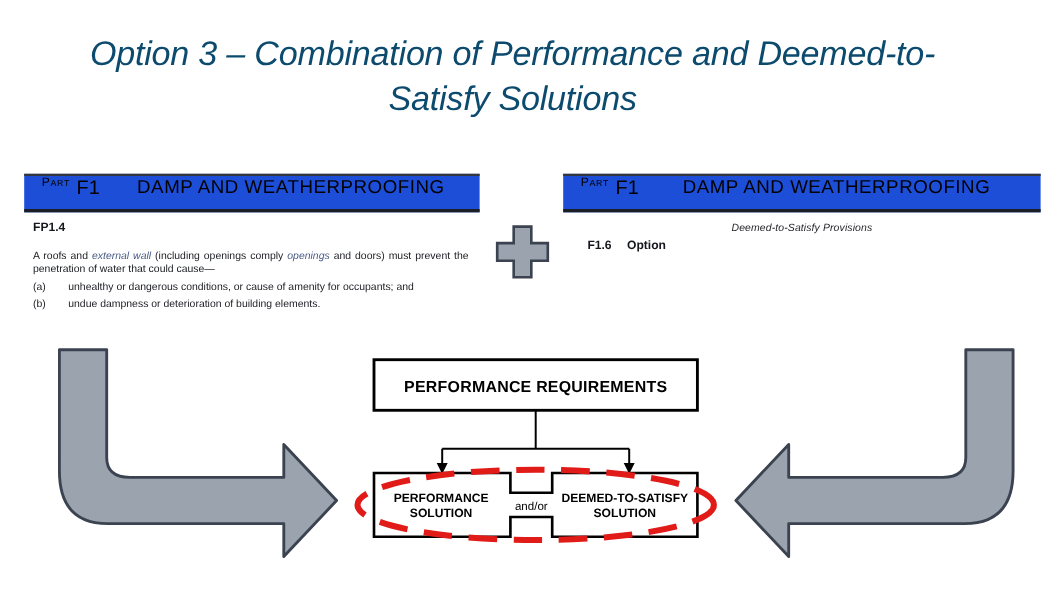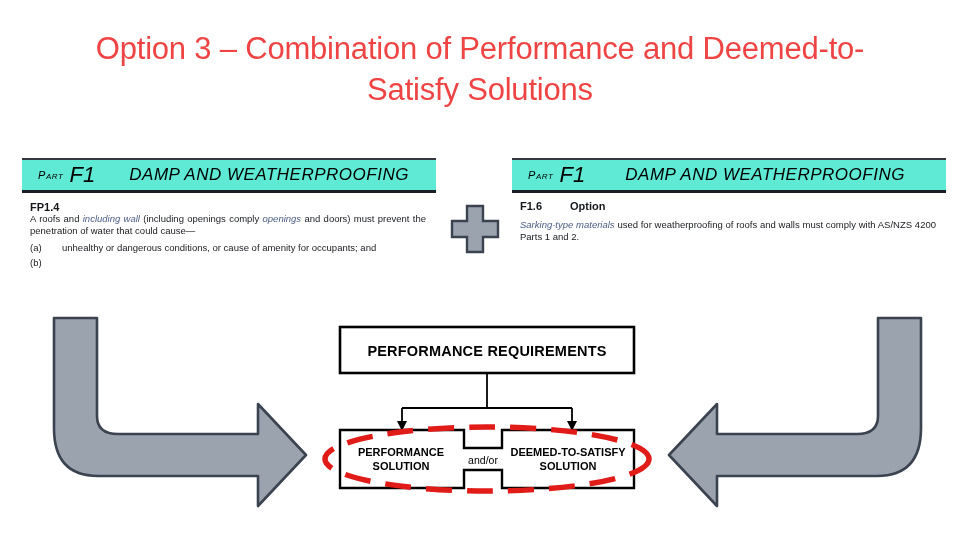--- a/index.html
+++ b/index.html
@@ -12,58 +12,58 @@
     height: 540px;
     position: relative;
     overflow: hidden;
     font-family: "Liberation Sans", sans-serif;
     color: #000000;
   }
 
   
   #slide-title {
     position: absolute;
-    left: 60px;
+    left: 46px;
     top: 28px;
     width: 840px;
     text-align: center;
     font-size: 31px;
     line-height: 41px;
     font-weight: normal;
-    color: #ef4444;
+    color: #0c4a6e;
     letter-spacing: -0.2px;
+    font-style: italic;
   }
 
   
   .doc-panel {
     position: absolute;
     background: #ffffff;
   }
   #doc-panel-left  { left: 22px;  top: 158px; width: 414px; }
   #doc-panel-right { left: 512px; top: 158px; width: 434px; }
 
   .doc-header {
     position: relative;
-    background: #5eead4;
+    background: #1d4ed8;
     border-top: 2px solid #33383f;
     border-bottom: 3px solid #1b1f25;
     height: 30px;
     display: flex;
-    align-items: center;
+    align-items: flex-start;
     box-sizing: content-box;
-    font-style: italic;
   }
   .doc-header .part-word {
     font-size: 11px;
     font-variant: small-caps;
     letter-spacing: 0.6px;
     margin-left: 16px;
   }
   .doc-header .part-num {
-    font-size: 22px;
+    font-size: 18px;
     margin-left: 6px;
     font-weight: 500;
   }
   .doc-header .part-title {
     font-size: 17px;
     letter-spacing: 0.5px;
     margin-left: 34px;
   }
   #doc-panel-right .doc-header .part-title { margin-left: 40px; }
 
@@ -73,30 +73,30 @@
     text-align: center;
     font-style: italic;
     font-size: 9.5px;
     color: #26272b;
     margin: 3px 0 4px 0;
     letter-spacing: 0.1px;
   }
   .clause-id {
     font-size: 11px;
     font-weight: bold;
-    margin: 2px 0 0 2px;
+    margin: 2px 0 14px 2px;
     color: #15171c;
   }
   .clause-heading {
     font-size: 11px;
     font-weight: bold;
     margin: 1px 0 7px 2px;
     color: #15171c;
   }
-  .clause-heading .num { display: inline-block; width: 50px; }
+  .clause-heading .num { display: inline-block; width: 50px; text-align: center; }
   .clause-text {
     font-size: 9.5px;
     line-height: 11.5px;
     text-align: justify;
     color: #1a1c21;
     margin: 0 4px 5px 2px;
   }
   .defterm { font-style: italic; color: #4a5d86; }
   .sub-item {
     font-size: 9.5px;
@@ -154,44 +154,43 @@
 
 <div class="doc-panel" id="doc-panel-left">
   <div class="doc-header">
     <span class="part-word">Part</span>
     <span class="part-num">F1</span>
     <span class="part-title">DAMP AND WEATHERPROOFING</span>
   </div>
   <div class="doc-body">
     <div class="clause-id">FP1.4</div>
     <div class="clause-text">
-      <span>A roofs and </span><span class="defterm">including wall</span><span> (including openings comply </span><span class="defterm">openings</span><span> and doors) must prevent the penetration of water that could cause—</span>
+      <span>A roofs and </span><span class="defterm">external wall</span><span> (including openings comply </span><span class="defterm">openings</span><span> and doors) must prevent the penetration of water that could cause—</span>
     </div>
     <div class="sub-item">
       <span class="lbl">(a)</span>
       <span>unhealthy or dangerous conditions, or cause of amenity for occupants; and</span>
     </div>
     <div class="sub-item">
       <span class="lbl">(b)</span>
+      <span>undue dampness or deterioration of building elements.</span>
     </div>
   </div>
 </div>
 
 <div class="doc-panel" id="doc-panel-right">
   <div class="doc-header">
     <span class="part-word">Part</span>
     <span class="part-num">F1</span>
     <span class="part-title">DAMP AND WEATHERPROOFING</span>
   </div>
   <div class="doc-body">
+    <div class="dts-caption">Deemed-to-Satisfy Provisions</div>
     <div class="clause-heading">
       <span class="num">F1.6</span><span>Option</span>
-    </div>
-    <div class="clause-text">
-      <span class="defterm">Sarking-type materials</span><span> used for weatherproofing of roofs and walls must comply with AS/NZS 4200 Parts 1 and 2.</span>
     </div>
   </div>
 </div>
 
 <svg id="plus-connector" viewBox="0 0 54 54">
   <polygon points="19,4 35,4 35,19 50,19 50,35 35,35 35,50 19,50 19,35 4,35 4,19 19,19" fill="#9aa3ae" stroke="#3b4250" stroke-width="2.4" stroke-linejoin="miter"></polygon>
 </svg>
 
 <svg id="elbow-arrow-left" viewBox="0 0 275 200">
   <path d="M14,10 L57,10 L57,108 Q57,126 78,126 L218,126 L218,96 L266,147 L218,198 L218,168 L58,168

